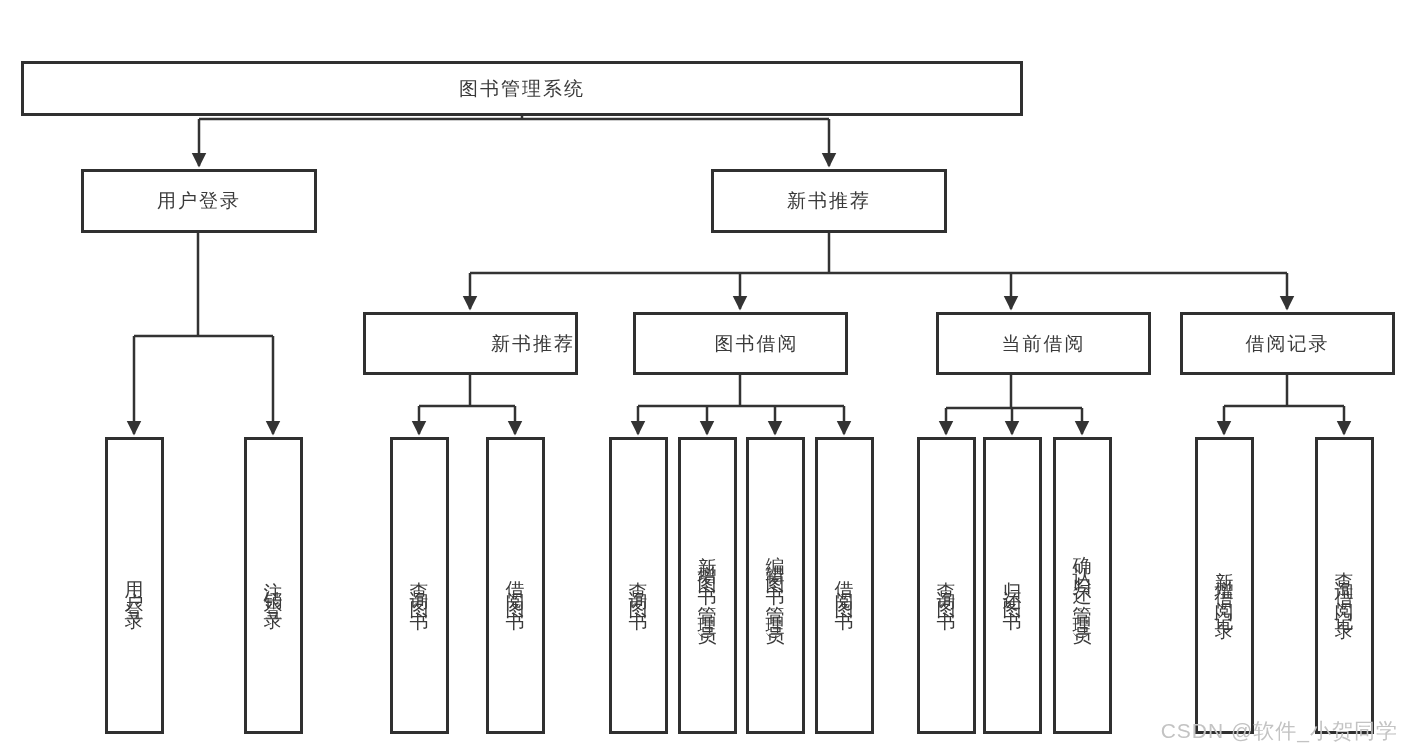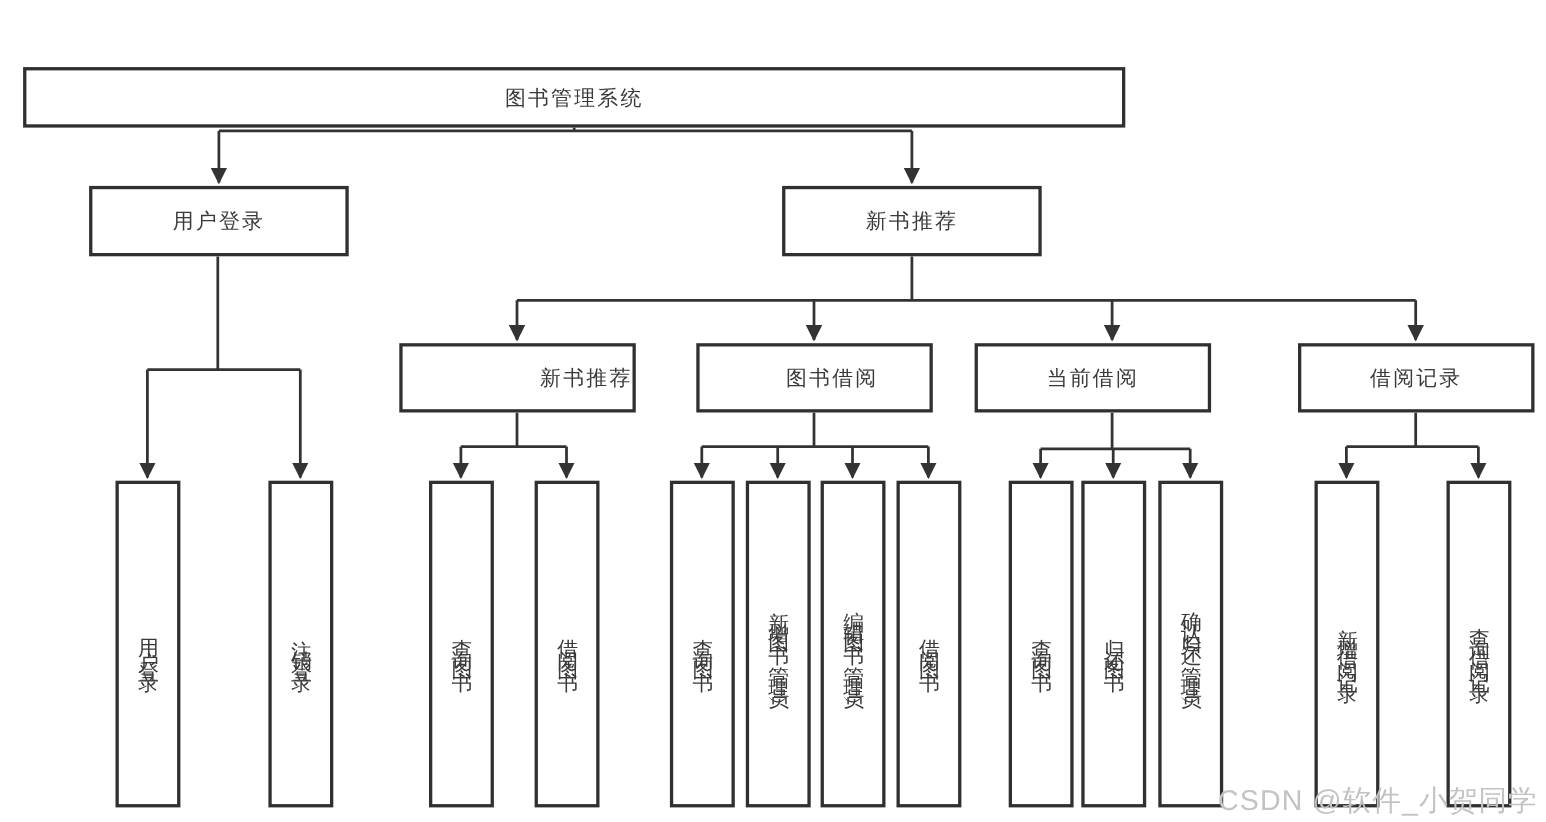--- a/index.html
+++ b/index.html
@@ -41,21 +41,21 @@
     writing-mode:vertical-rl;
     text-orientation:mixed;
     letter-spacing:10px;
     line-height:1;
     white-space:nowrap;
   }
   .watermark{
     position:absolute;
     right:7px;
     bottom:2px;
-    font-size:26px;
+    font-size:21px;
     letter-spacing:1px;
     color:var(--watermark);
     z-index:5;
     white-space:nowrap;
   }
 </style>
 </head>
 <body>
 
 <div class="stage">
@@ -118,21 +118,21 @@
   <div class="node node-l2" style="left:711px;">
     <span>新书推荐</span>
   </div>
 
   <div class="node node-l3" style="left:363px;justify-content:flex-end;">
     <span>新书推荐</span>
   </div>
   <div class="node node-l3" style="left:633px;padding-left:32px;">
     <span>图书借阅</span>
   </div>
-  <div class="node node-l3" style="left:886px;text-align:right;">
+  <div class="node node-l3" style="left:936px;text-align:right;">
     <span>当前借阅</span>
   </div>
   <div class="node node-l3" style="left:1180px;">
     <span>借阅记录</span>
   </div>
 
   <div class="node node-leaf" style="left:105px;">
     <span class="vtext">用户登录</span>
   </div>
   <div class="node node-leaf" style="left:244px;">

